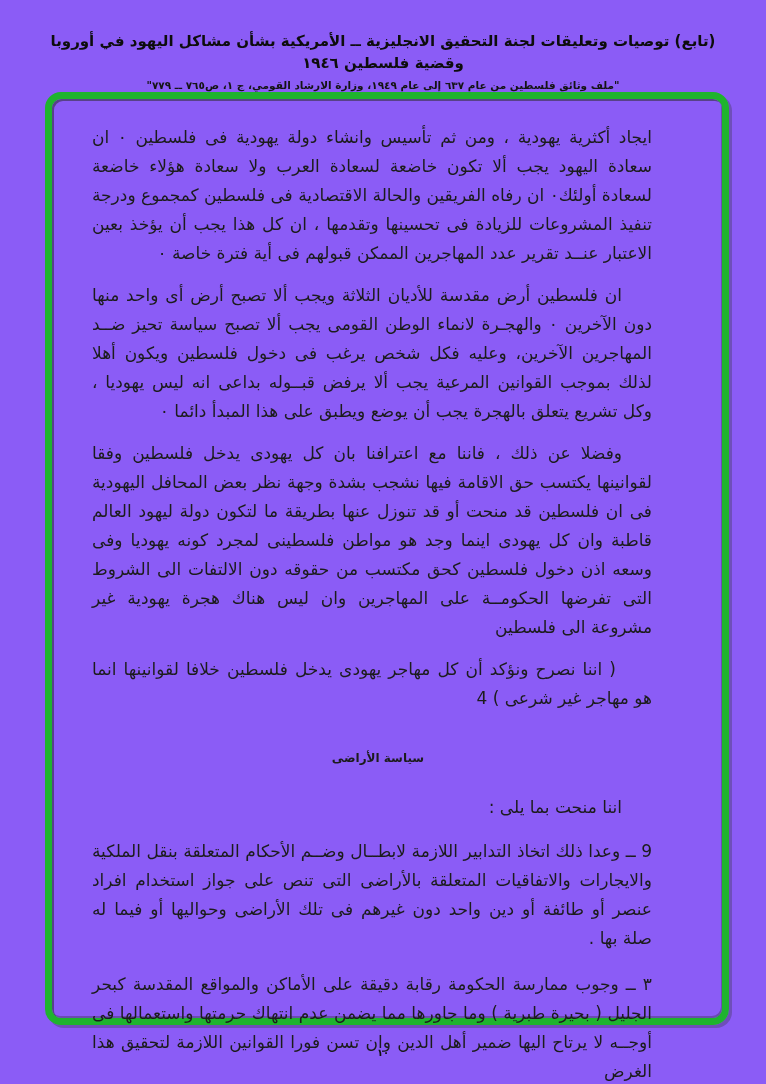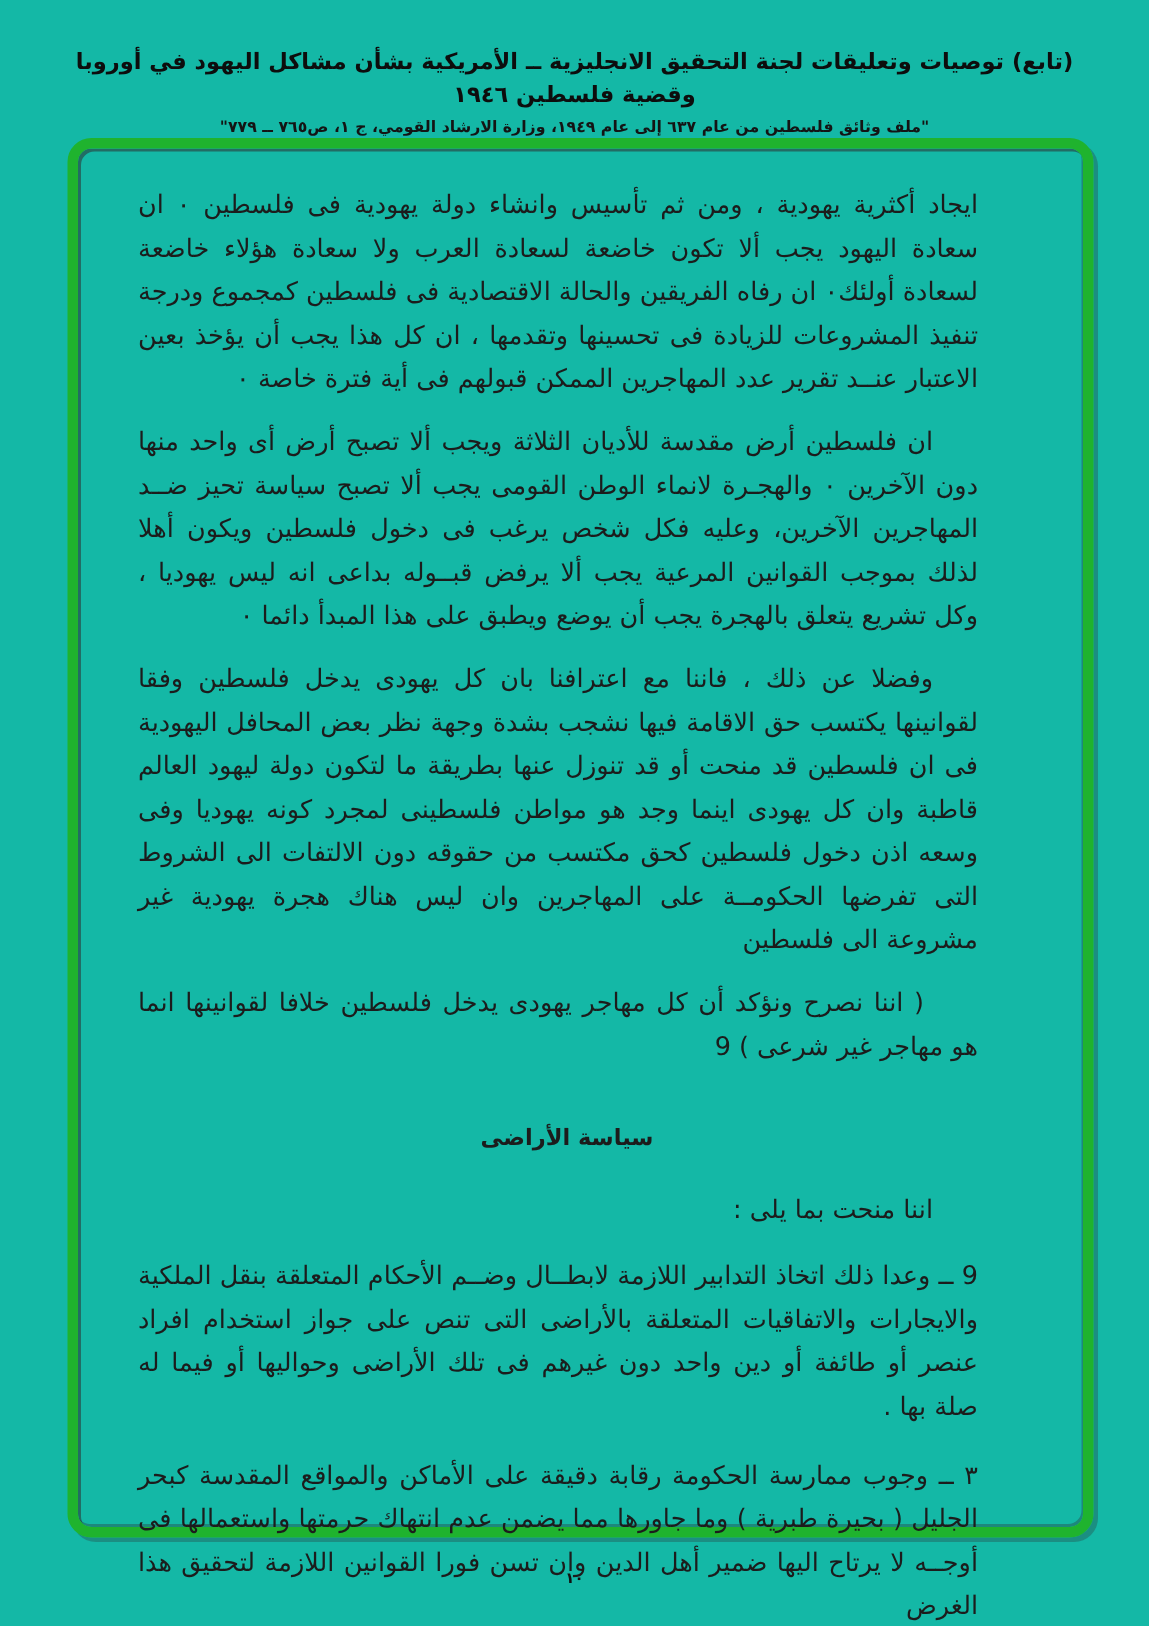--- a/index.html
+++ b/index.html
@@ -4,21 +4,21 @@
 <style>
   html, body {
     margin: 0;
     padding: 0;
     background: #ffffff;
   }
   .page {
     position: relative;
     width: 766px;
     height: 1084px;
-    background: #14b8a6;
+    background: #8b5cf6;
     font-family: "DejaVu Sans", sans-serif;
     direction: rtl;
     overflow: hidden;
     margin: 0 auto;
   }
   .doc-header {
     position: absolute;
     top: 30px;
     left: 0;
     right: 0;
@@ -63,21 +63,21 @@
     text-align: justify;
   }
   .content p {
     margin: 0 12px 13px 0;
   }
   .indent { text-indent: 30px; }
   .indent-lg { text-indent: 36px; }
   .section-heading {
     text-align: center;
     font-weight: bold;
-    font-size: 15px;
+    font-size: 12px;
     margin: 31px 0 20px 0 !important;
     text-indent: 0;
   }
   .intro {
     text-indent: 30px;
     margin-bottom: 15px !important;
   }
   .item { margin-bottom: 17px !important; }
   .page-number {
     position: absolute;
@@ -102,21 +102,21 @@
 
   <div class="highlight-box">
     <div class="content">
 
       <p>ايجاد أكثرية يهودية ، ومن ثم تأسيس وانشاء دولة يهودية فى فلسطين ٠ ان سعادة اليهود يجب ألا تكون خاضعة لسعادة العرب ولا سعادة هؤلاء خاضعة لسعادة أولئك٠ ان رفاه الفريقين والحالة الاقتصادية فى فلسطين كمجموع ودرجة تنفيذ المشروعات للزيادة فى تحسينها وتقدمها ، ان كل هذا يجب أن يؤخذ بعين الاعتبار عنــد تقرير عدد المهاجرين الممكن قبولهم فى أية فترة خاصة ٠</p>
 
       <p class="indent">ان فلسطين أرض مقدسة للأديان الثلاثة ويجب ألا تصبح أرض أى واحد منها دون الآخرين ٠ والهجـرة لانماء الوطن القومى يجب ألا تصبح سياسة تحيز ضــد المهاجرين الآخرين، وعليه فكل شخص يرغب فى دخول فلسطين ويكون أهلا لذلك بموجب القوانين المرعية يجب ألا يرفض قبــوله بداعى انه ليس يهوديا ، وكل تشريع يتعلق بالهجرة يجب أن يوضع ويطبق على هذا المبدأ دائما ٠</p>
 
       <p class="indent">وفضلا عن ذلك ، فاننا مع اعترافنا بان كل يهودى يدخل فلسطين وفقا لقوانينها يكتسب حق الاقامة فيها نشجب بشدة وجهة نظر بعض المحافل اليهودية فى ان فلسطين قد منحت أو قد تنوزل عنها بطريقة ما لتكون دولة ليهود العالم قاطبة وان كل يهودى اينما وجد هو مواطن فلسطينى لمجرد كونه يهوديا وفى وسعه اذن دخول فلسطين كحق مكتسب من حقوقه دون الالتفات الى الشروط التى تفرضها الحكومــة على المهاجرين وان ليس هناك هجرة يهودية غير مشروعة الى فلسطين</p>
 
-      <p class="indent-lg">( اننا نصرح ونؤكد أن كل مهاجر يهودى يدخل فلسطين خلافا لقوانينها انما هو مهاجر غير شرعى ) 9</p>
+      <p class="indent-lg">( اننا نصرح ونؤكد أن كل مهاجر يهودى يدخل فلسطين خلافا لقوانينها انما هو مهاجر غير شرعى ) 4</p>
 
       <p class="section-heading">سياسة الأراضى</p>
 
       <p class="intro">اننا منحت بما يلى :</p>
 
 
       <p class="item">9 ــ وعدا ذلك اتخاذ التدابير اللازمة لابطــال وضــم الأحكام المتعلقة بنقل الملكية والايجارات والاتفاقيات المتعلقة بالأراضى التى تنص على جواز استخدام افراد عنصر أو طائفة أو دين واحد دون غيرهم فى تلك الأراضى وحواليها أو فيما له صلة بها .</p>
 
       <p class="item">٣ ــ وجوب ممارسة الحكومة رقابة دقيقة على الأماكن والمواقع المقدسة كبحر الجليل ( بحيرة طبرية ) وما جاورها مما يضمن عدم انتهاك حرمتها واستعمالها فى أوجــه لا يرتاح اليها ضمير أهل الدين وان تسن فورا القوانين اللازمة لتحقيق هذا الغرض</p>
 

